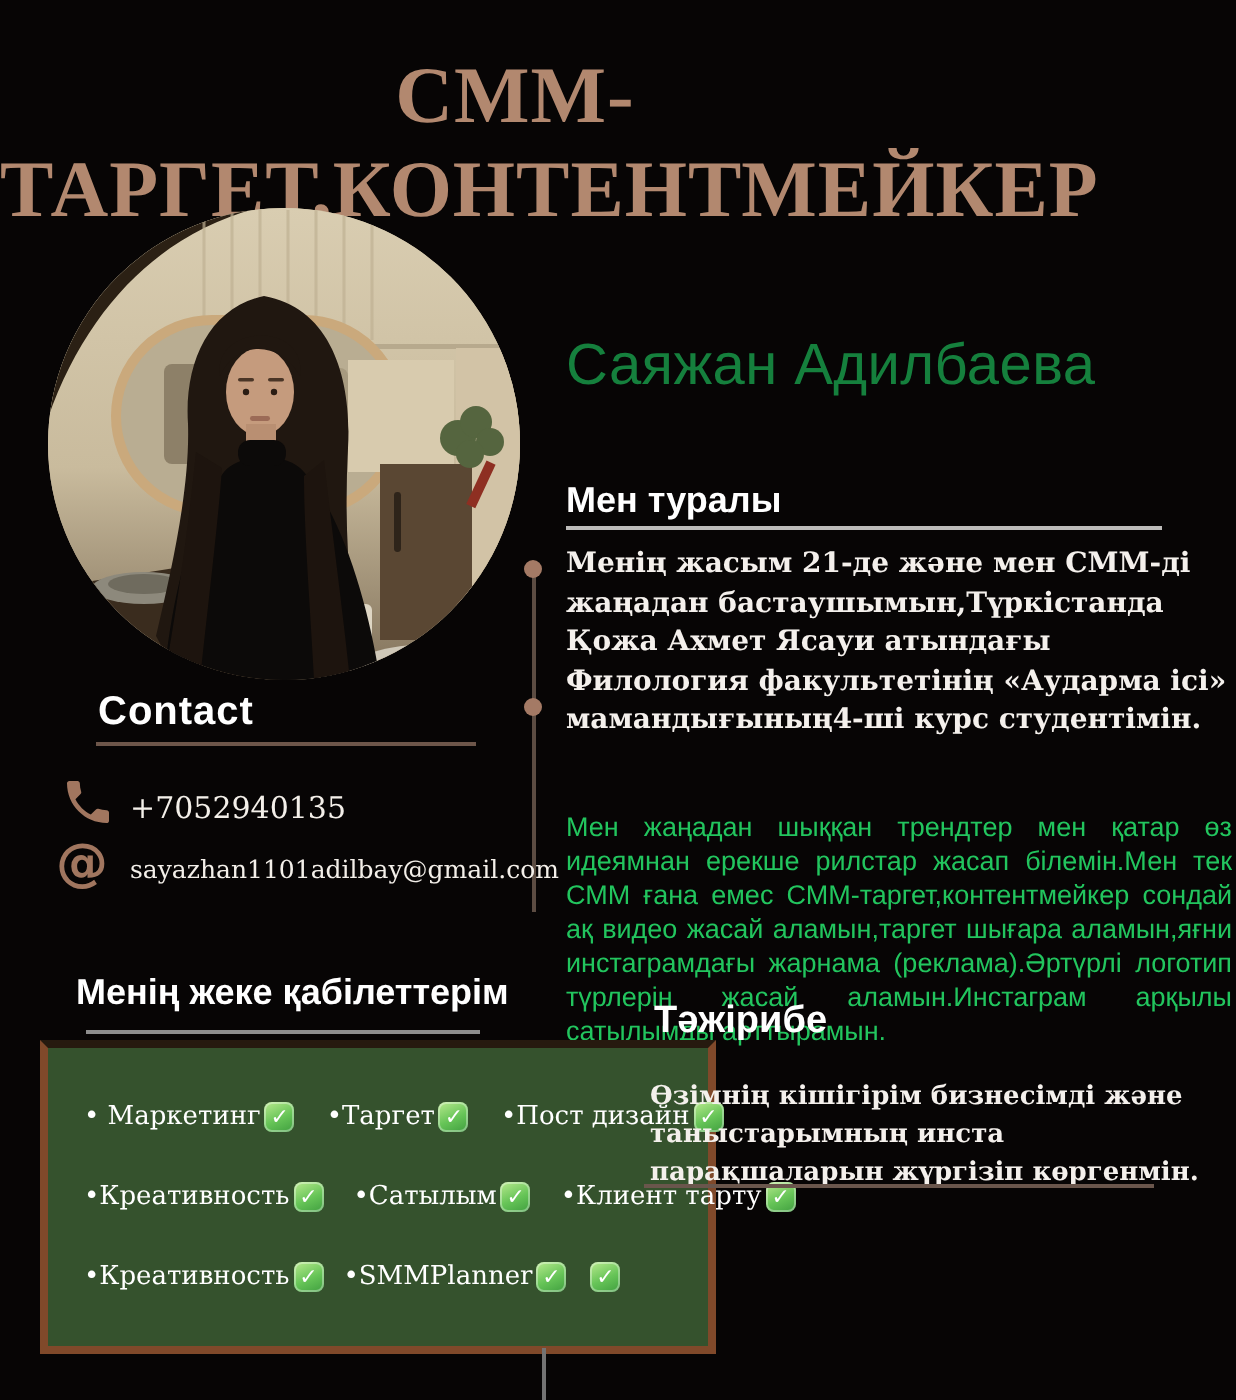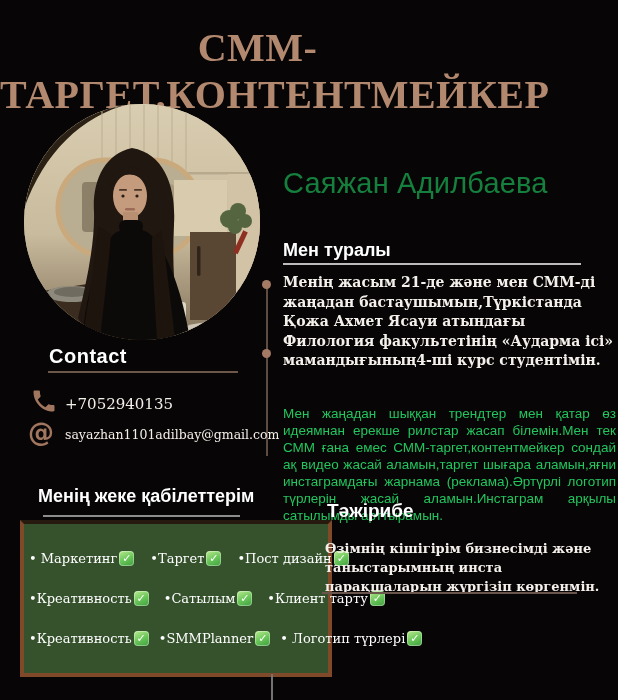--- a/index.html
+++ b/index.html
@@ -66,21 +66,21 @@
   .at-ico{left:28px;top:417px;font-size:26px;color:#a1765f;font-weight:700;
           font-family:"DejaVu Sans", sans-serif;}
   .email-txt{left:65px;top:427px;font-size:12.5px;}
 
   
   .board{
     left:20px;top:520px;width:294px;height:145px;
     background:#35522d;
     border:4px solid #80492a;border-top-color:#261a0f;
     display:flex;flex-direction:column;justify-content:space-evenly;
-    padding:2px 5px;box-sizing:content-box;
+    padding:2px 18px;box-sizing:content-box;
   }
   .srow{display:flex;align-items:center;}
   .srow-1{gap:16px;}
   .srow-2{gap:15px;}
   .srow-3{gap:10px;}
   .skill{
     display:flex;align-items:center;
     font-family:"DejaVu Serif", serif;font-size:13px;color:#ffffff;
     white-space:nowrap;
   }
@@ -230,21 +230,20 @@
   <div class="srow srow-3">
     <span class="skill">
         <span>•Креативность</span>
         <span class="check">✓</span>
       </span>
     <span class="skill">
         <span>•SMMPlanner</span>
         <span class="check">✓</span>
       </span>
     <span class="skill">
-        <span>• Логотип түрлері</span>
         <span class="check">✓</span>
       </span>
   </div>
 </div>
 
 <div class="abs h-sans exp-h">Тәжірибе</div>
 <div class="abs exp-txt">Өзімнің кішігірім бизнесімді және таныстарымның инста парақшаларын жүргізіп көргенмін.</div>
 <div class="abs rule rule-exp"></div>
 
 <div class="abs vtick"></div>

